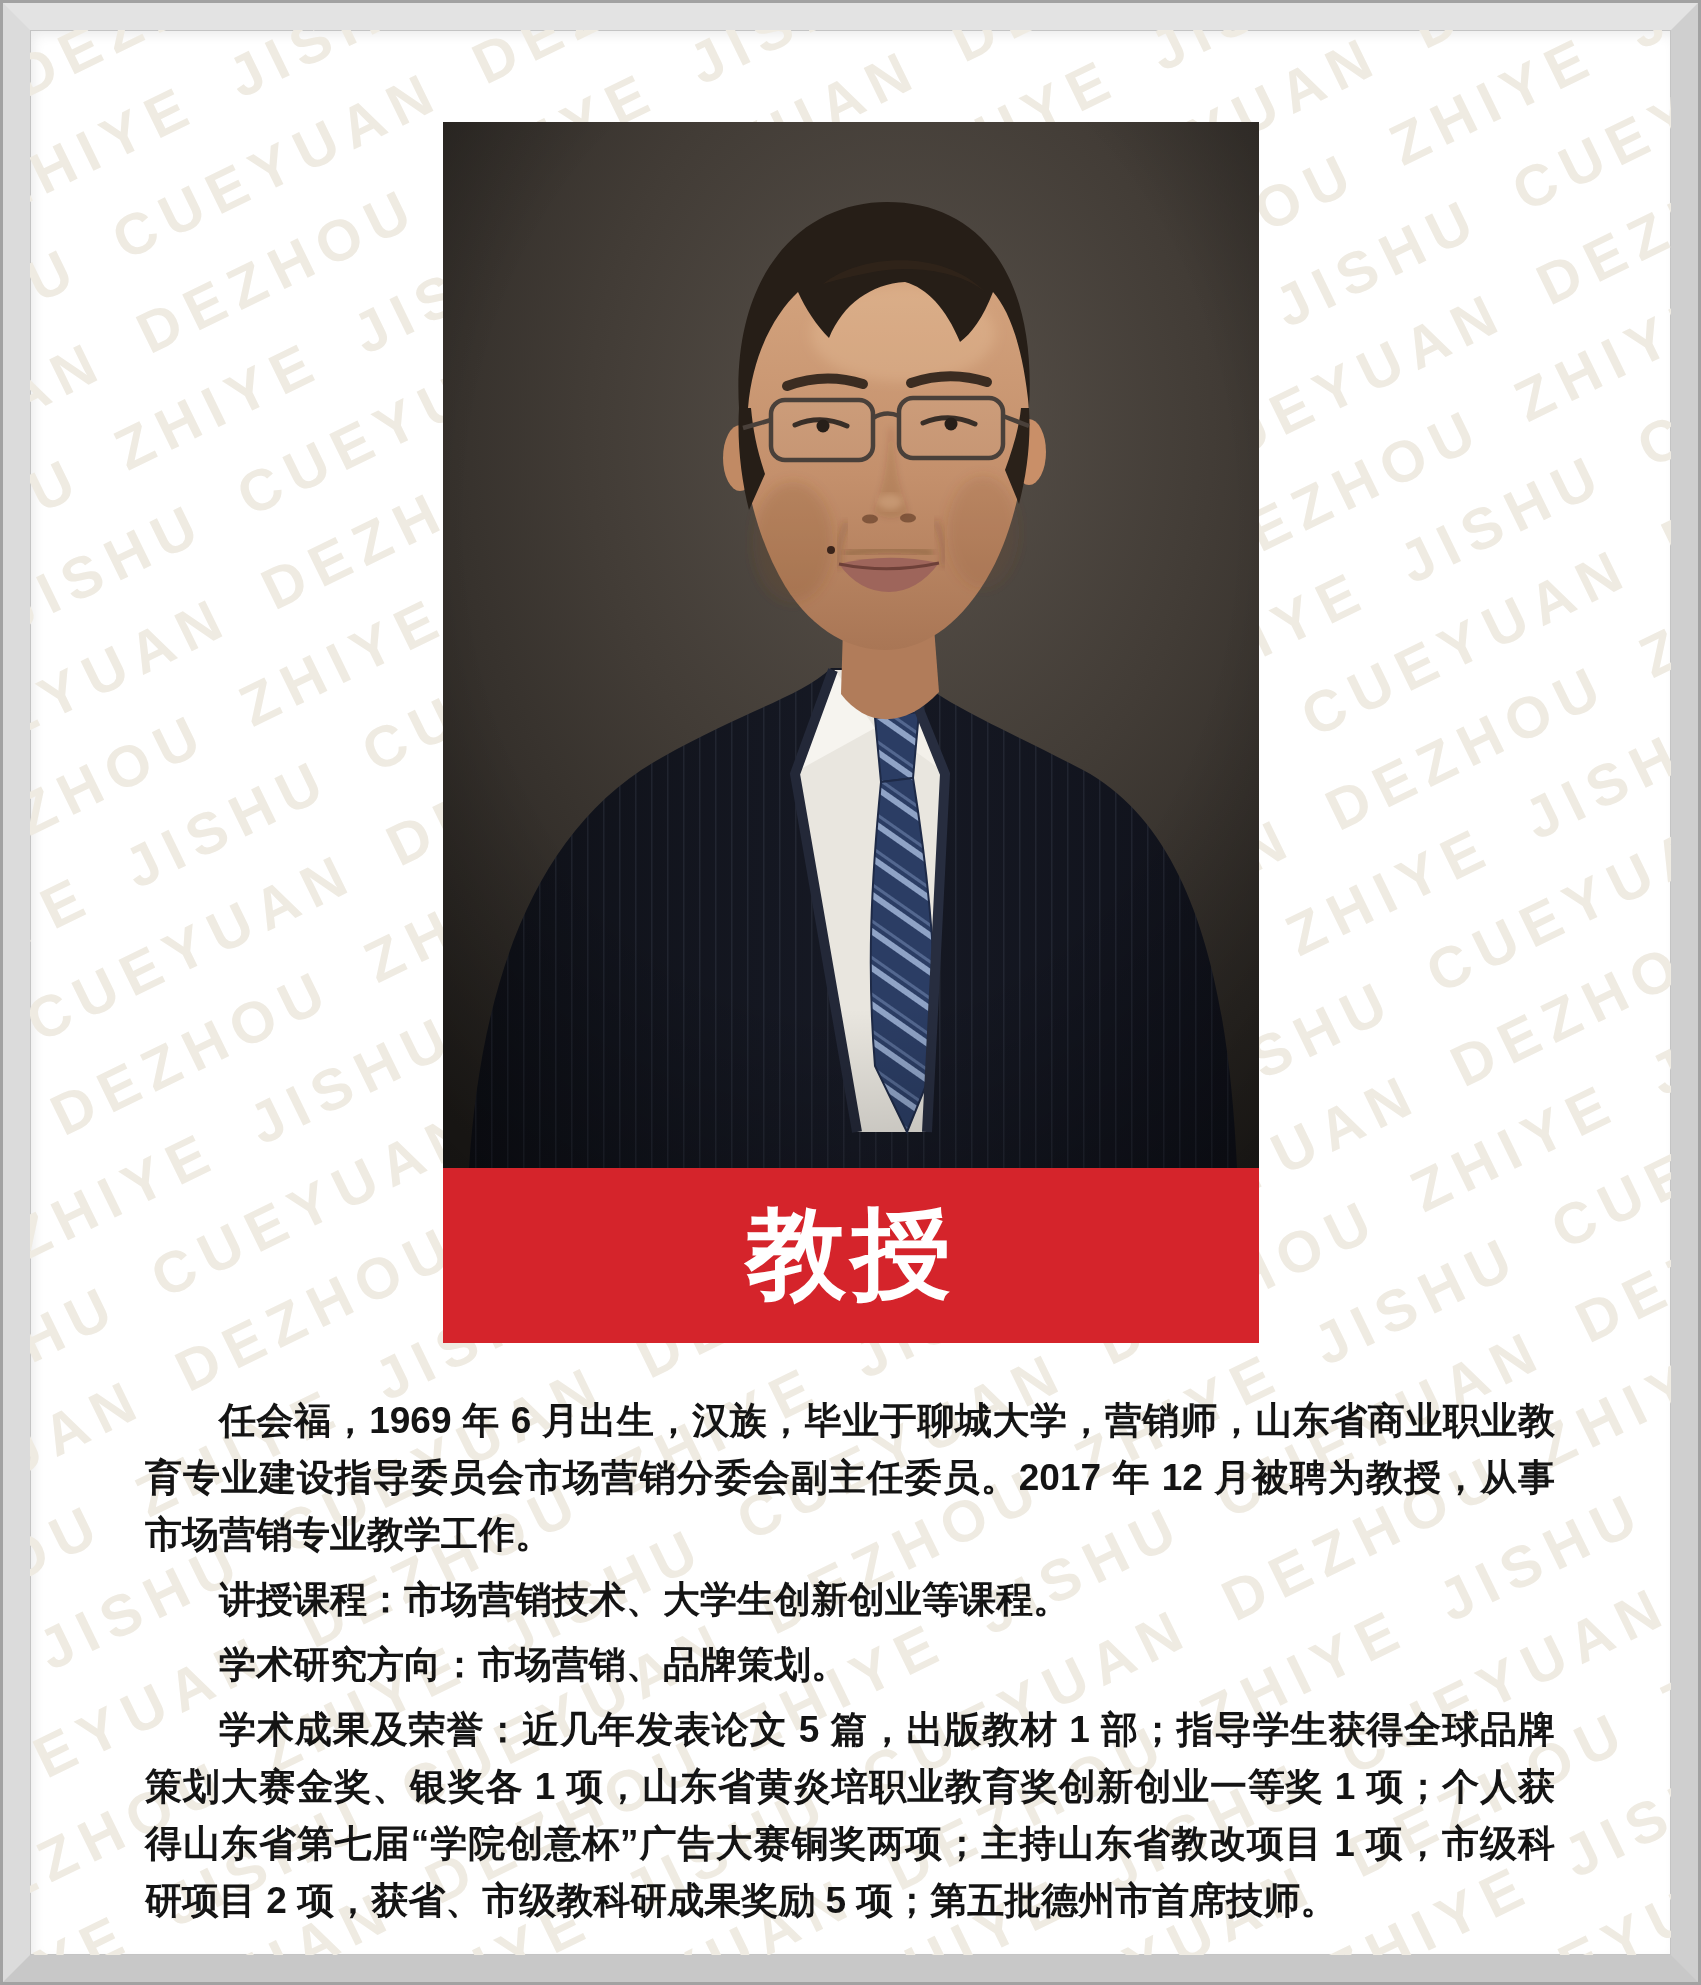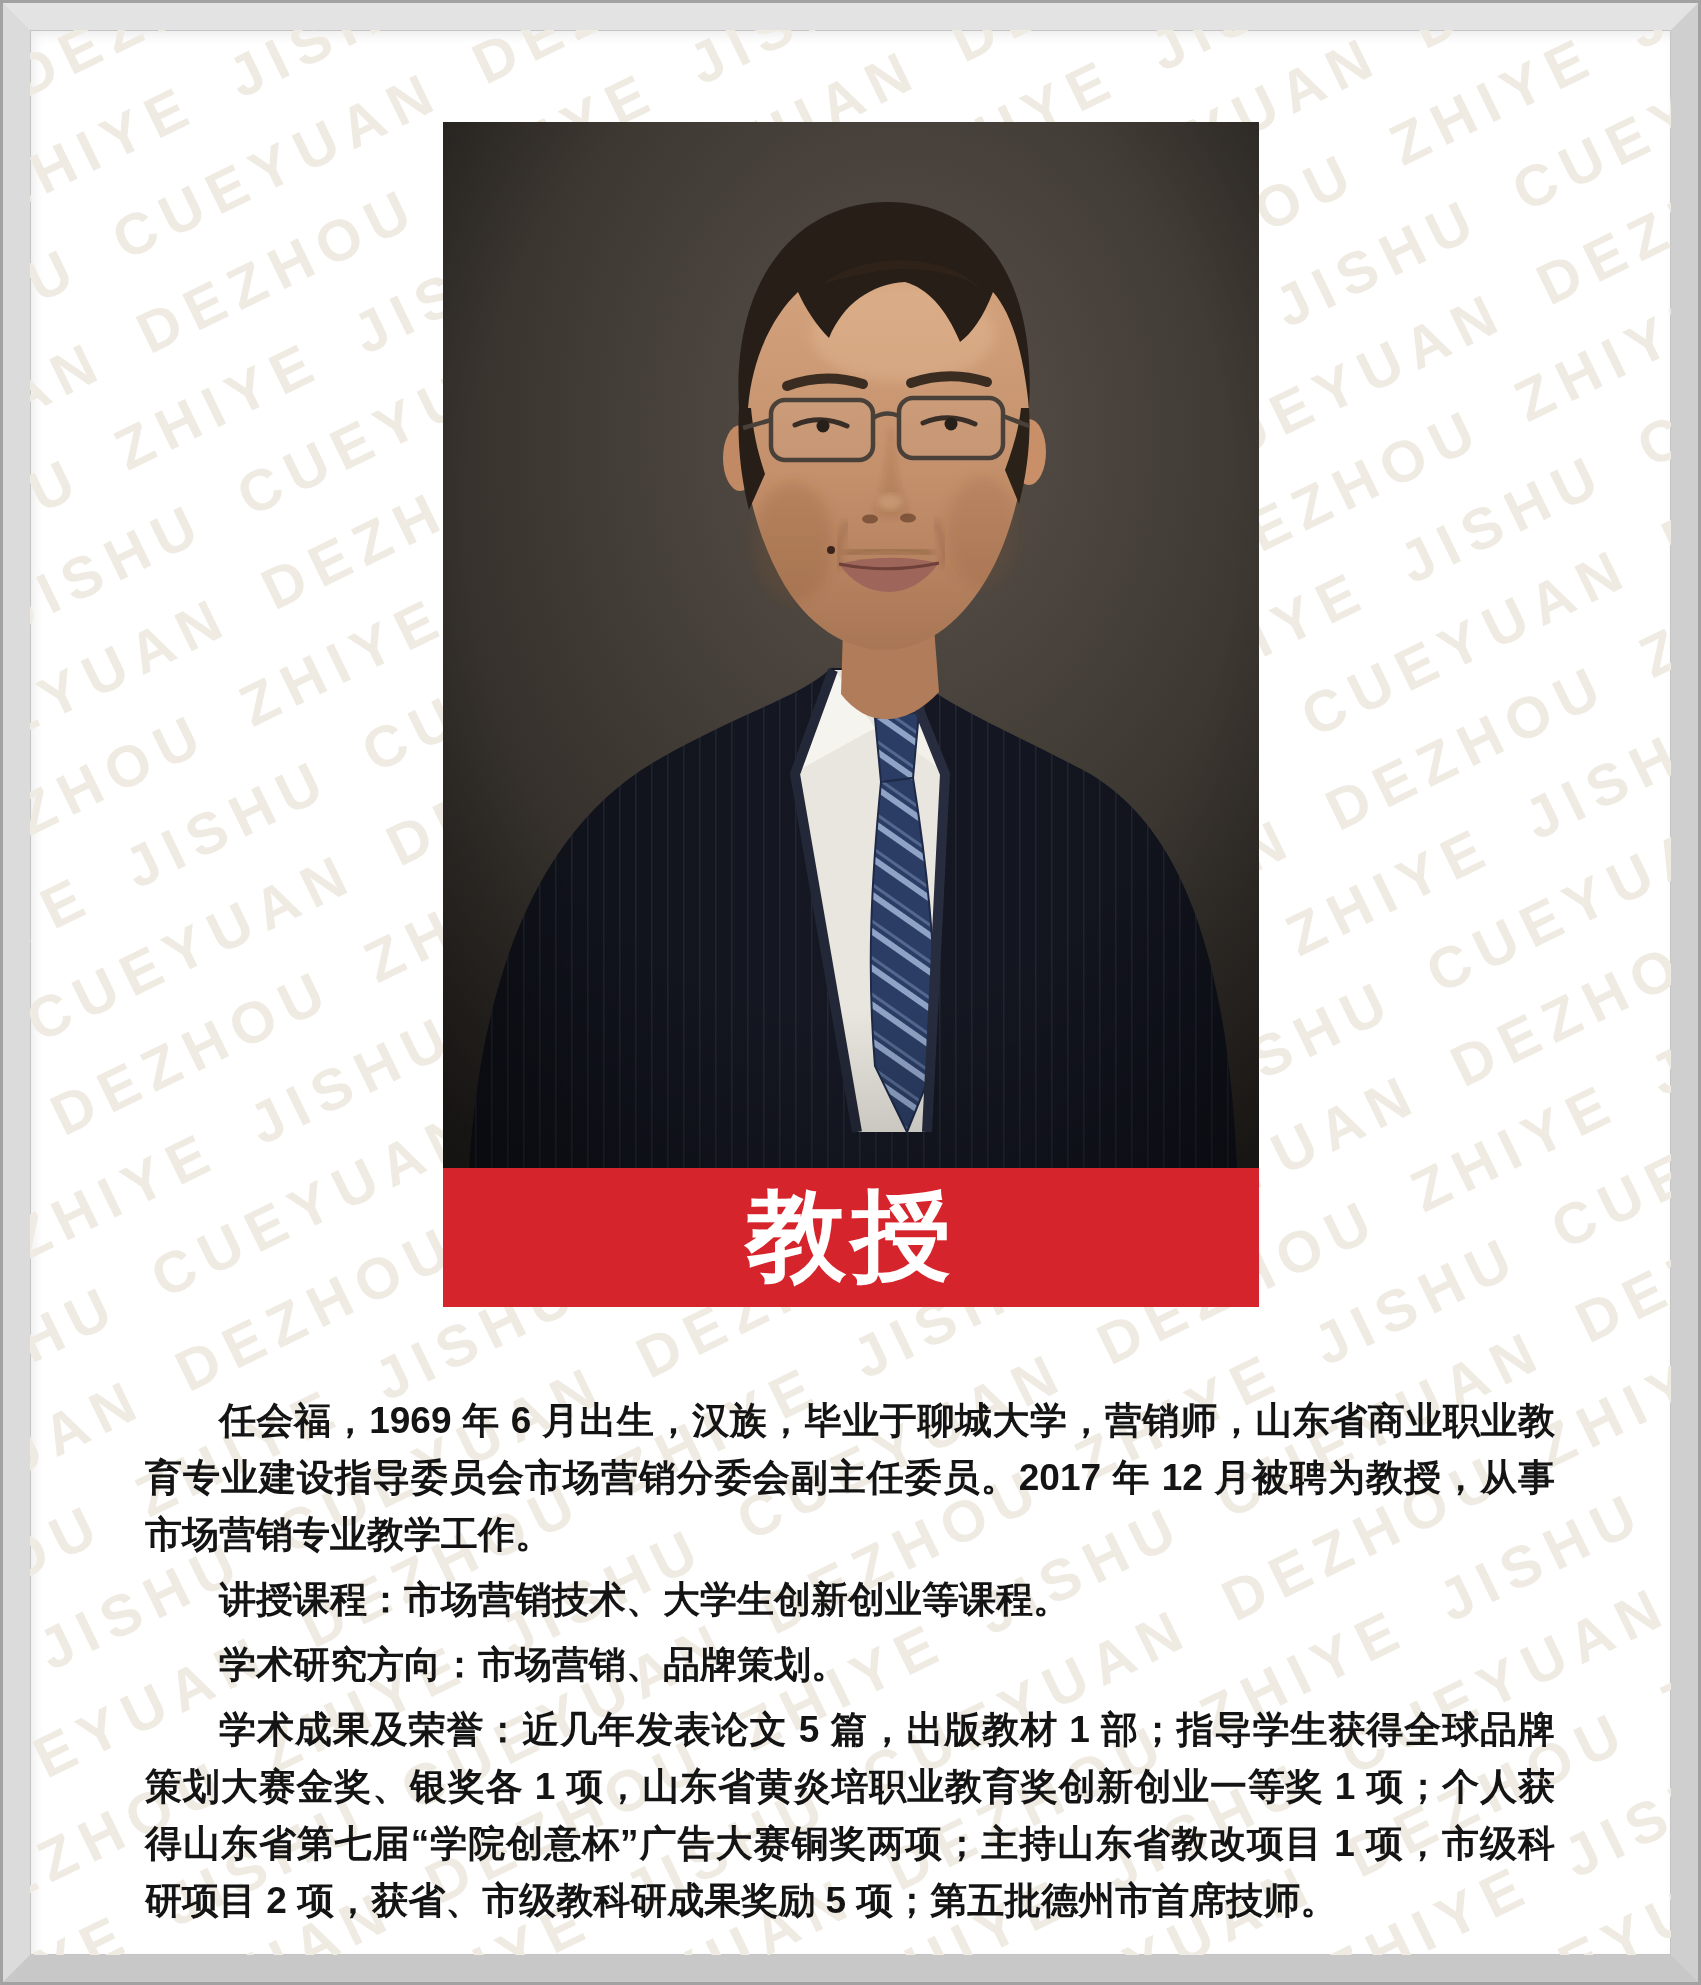--- a/index.html
+++ b/index.html
@@ -28,21 +28,21 @@
     transform:rotate(-26deg);
     font-weight:bold; font-size:58px; line-height:95px;
     letter-spacing:10px; word-spacing:18px; white-space:nowrap;
   }
   .wm-row { white-space:nowrap; }
   
   .photo { position:absolute; left:413px; top:92px; width:816px; height:1046px; }
   .photo svg { display:block; width:816px; height:1046px; }
   
   .banner {
-    position:absolute; left:413px; top:1138px; width:816px; height:139px;
+    position:absolute; left:413px; top:1138px; width:816px; height:175px;
     display:flex; align-items:center; justify-content:center; gap:68px;
     color:#ffffff;
     font-family:"DejaVu Serif", serif;
     font-size:100px; font-weight:600; letter-spacing:5px;
   }
   
   .bio {
     position:absolute; left:107px; top:1354px; width:1426px;
     font-size:37px; line-height:57px; font-weight:700; color:#141414;
     text-align:justify;

